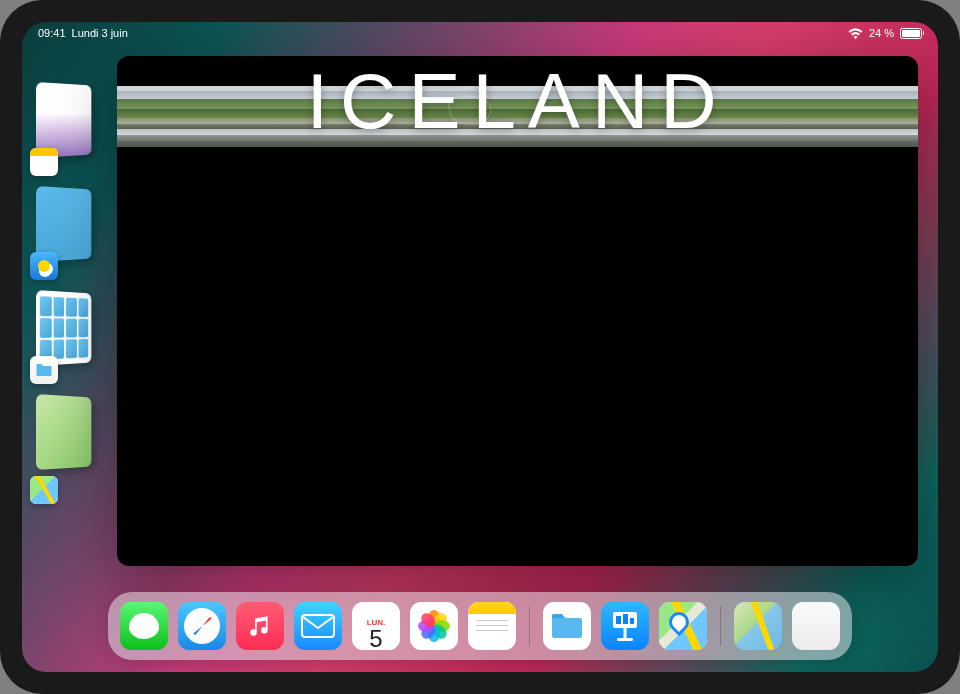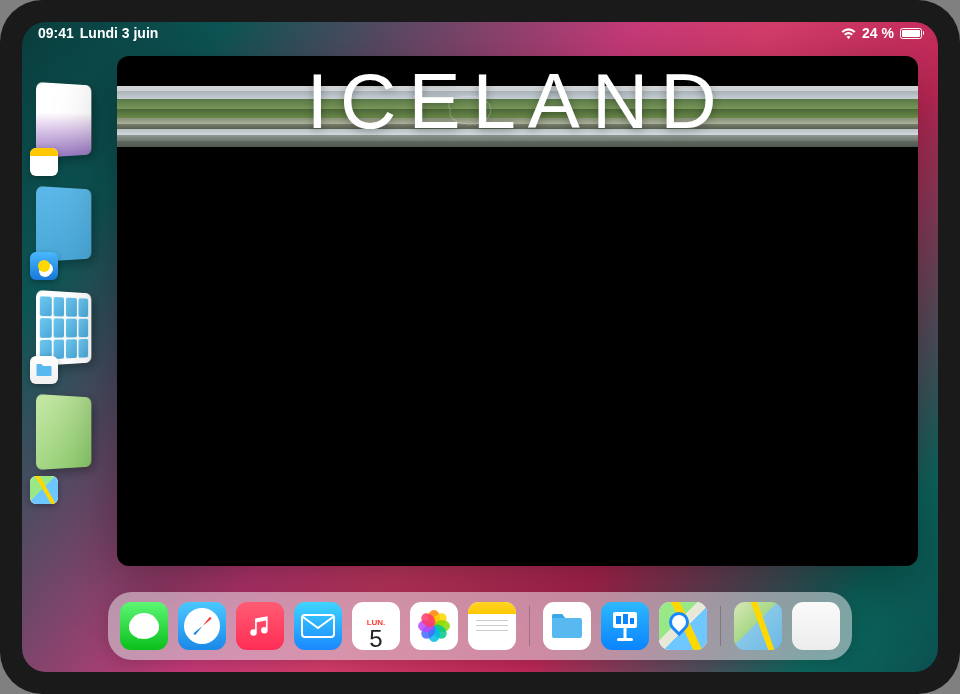--- a/index.html
+++ b/index.html
@@ -43,22 +43,22 @@
       position: absolute;
       top: 0;
       left: 0;
       right: 0;
       height: 22px;
       display: flex;
       justify-content: space-between;
       align-items: center;
       padding: 0 16px;
       color: #fff;
-      font-size: 14px;
-      font-weight: 700;
+      font-size: 11px;
+      font-weight: 400;
       z-index: 100;
       text-align: center;
     }
 
     .status-left, .status-right { display: flex; align-items: center; gap: 6px; }
 
     .battery-icon {
       width: 22px;
       height: 11px;
       border: 1px solid #fff;

